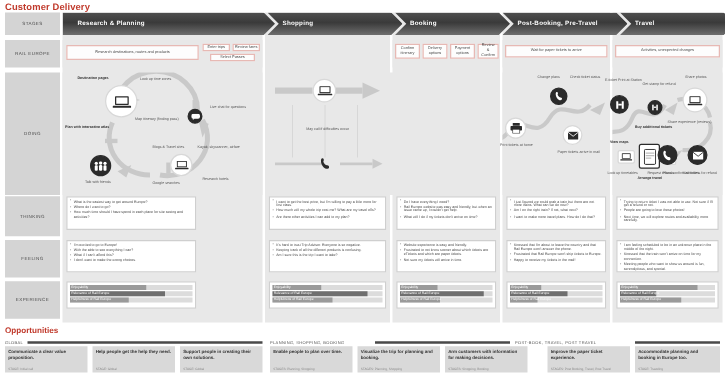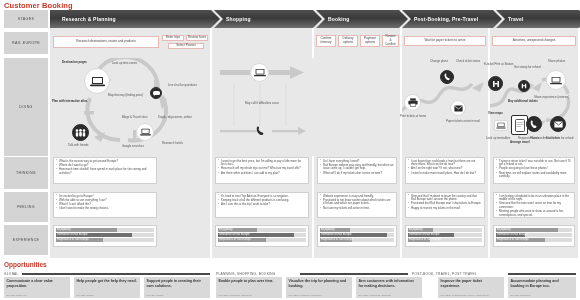--- a/index.html
+++ b/index.html
@@ -120,21 +120,21 @@
   .opp-card .s {
     position: absolute; left: 2.5px; bottom: 1.5px;
     font-size: 2.5px; color: #8c8c8c; white-space: nowrap;
   }
 </style>
 </head>
 <body>
 
 <div id="root">
 
-  <div class="title">Customer Booking</div>
+  <div class="title">Customer Delivery</div>
 
   <div class="grid">
 
     <div class="colband" style="left:50px;width:160px;height:248px;"></div>
     <div class="colband" style="left:212px;width:100px;height:248px;"></div>
     <div class="colband" style="left:314px;width:86px;height:248px;"></div>
     <div class="colband" style="left:402px;width:86px;height:248px;"></div>
     <div class="colband" style="left:490px;width:88px;height:248px;"></div>
 
     <div class="rowlabel" style="top:0px;height:18px;">

